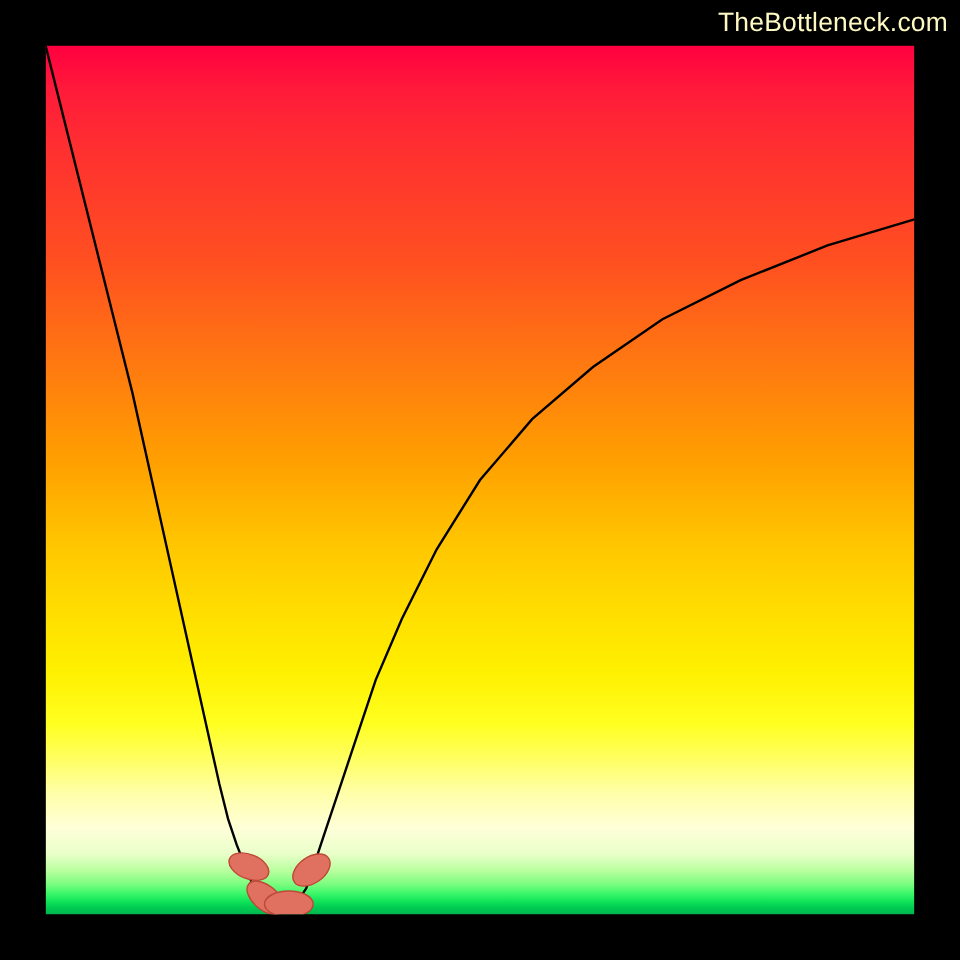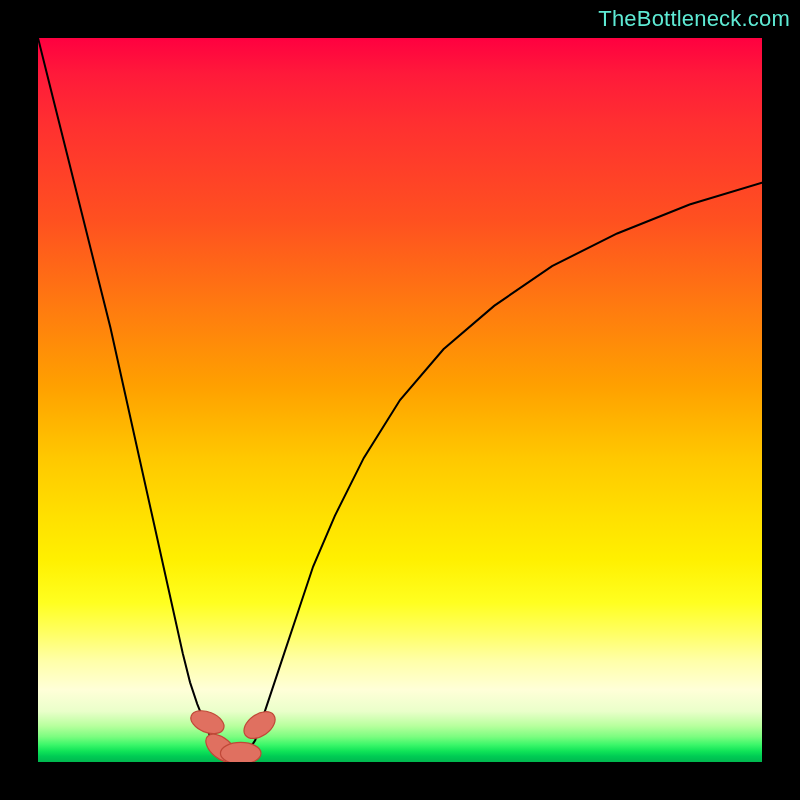--- a/index.html
+++ b/index.html
@@ -64,21 +64,21 @@
     width: 100%;
     height: 100%;
     pointer-events: none;
   }
   .watermark {
     position: absolute;
     top: 6px;
     right: 10px;
     font-size: 22px;
     font-weight: 500;
-    color: #5eead4;
+    color: #fef9c3;
     letter-spacing: 0.2px;
     font-family: Arial, Helvetica, sans-serif;
   }
 </style>
 </head>
 <body>
 
 <div class="frame">
   <div class="plot">
     <div class="grad"></div>

